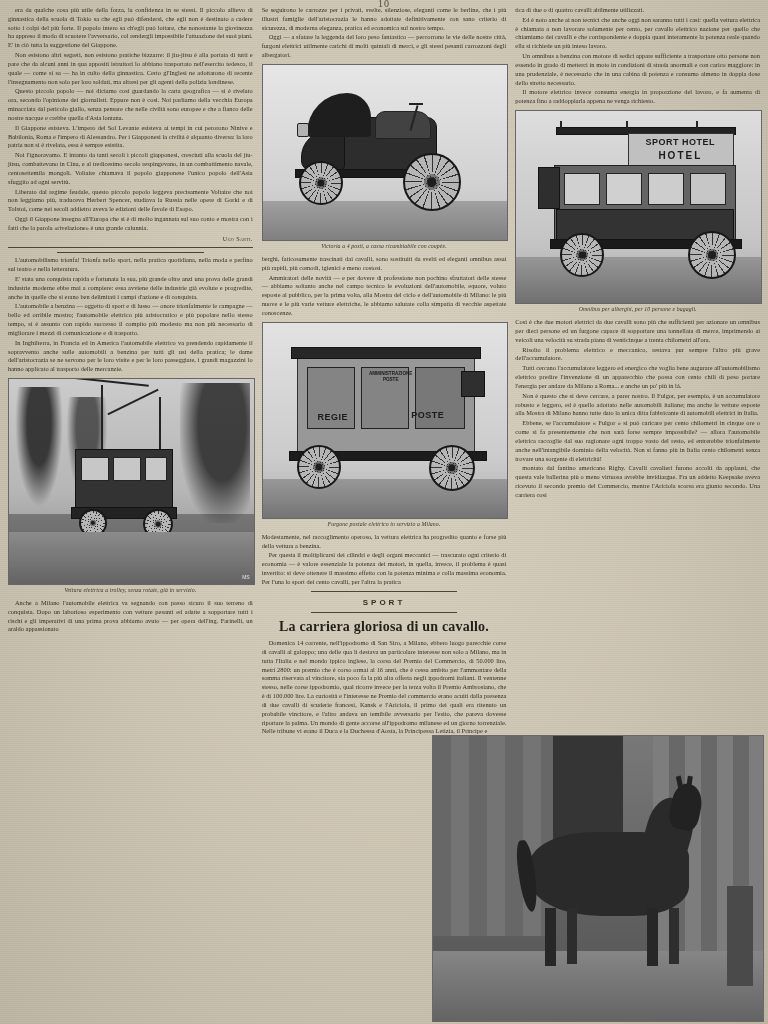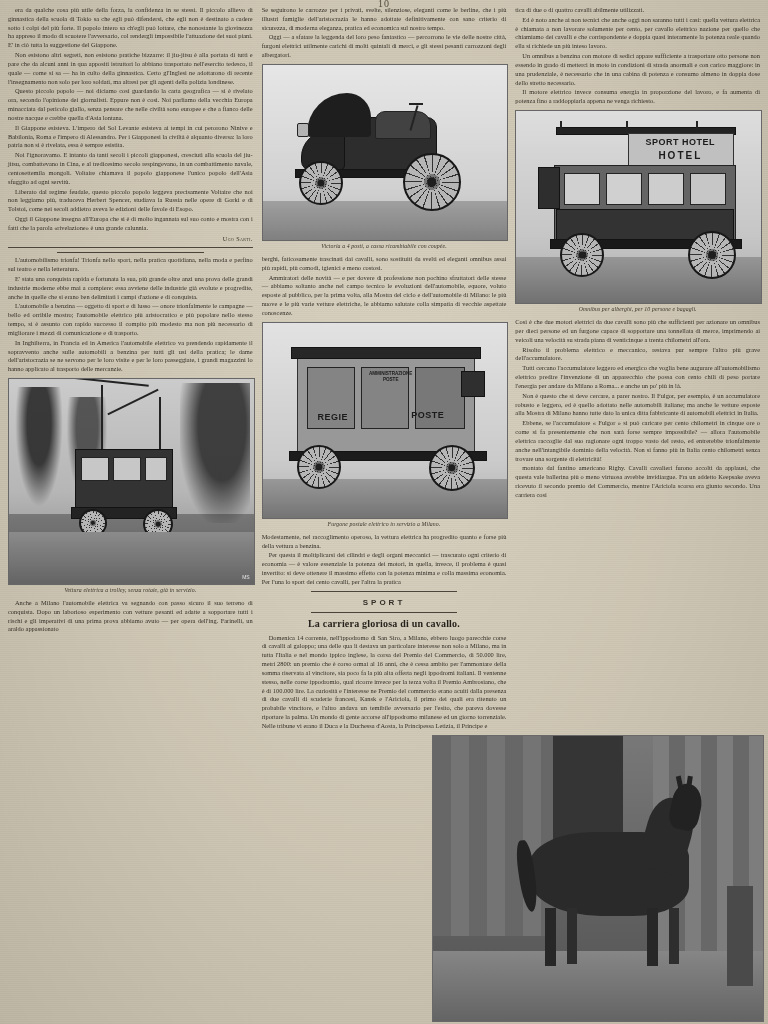--- a/index.html
+++ b/index.html
@@ -44,21 +44,21 @@
   .rule.short{width:60%;margin-left:auto;margin-right:auto;border-top-width:1px;}
   .sec-title{
     text-align:center;
     font-family:"Liberation Sans", sans-serif;
     font-weight:bold;
     font-size:12px;
     letter-spacing:0.3px;
     margin:4px 0 3px 0;
     color:#231f1a;
   }
-  .sec-title.sub{font-size:10px;letter-spacing:0.2px;font-family:"Liberation Serif",serif;}
+  .sec-title.sub{font-size:14px;letter-spacing:0.2px;font-family:"Liberation Serif",serif;}
   .sig{text-align:right;font-size:6.2px;font-variant:small-caps;margin-top:2px;letter-spacing:0.4px;}
   .fig{margin:4px 0 4px 0;}
   .fig .frame{
     width:100%;
     background:#8f897c;
     position:relative;
     overflow:hidden;
     border:1px solid #6e685c;
     filter:grayscale(1) contrast(1.05);
   }

